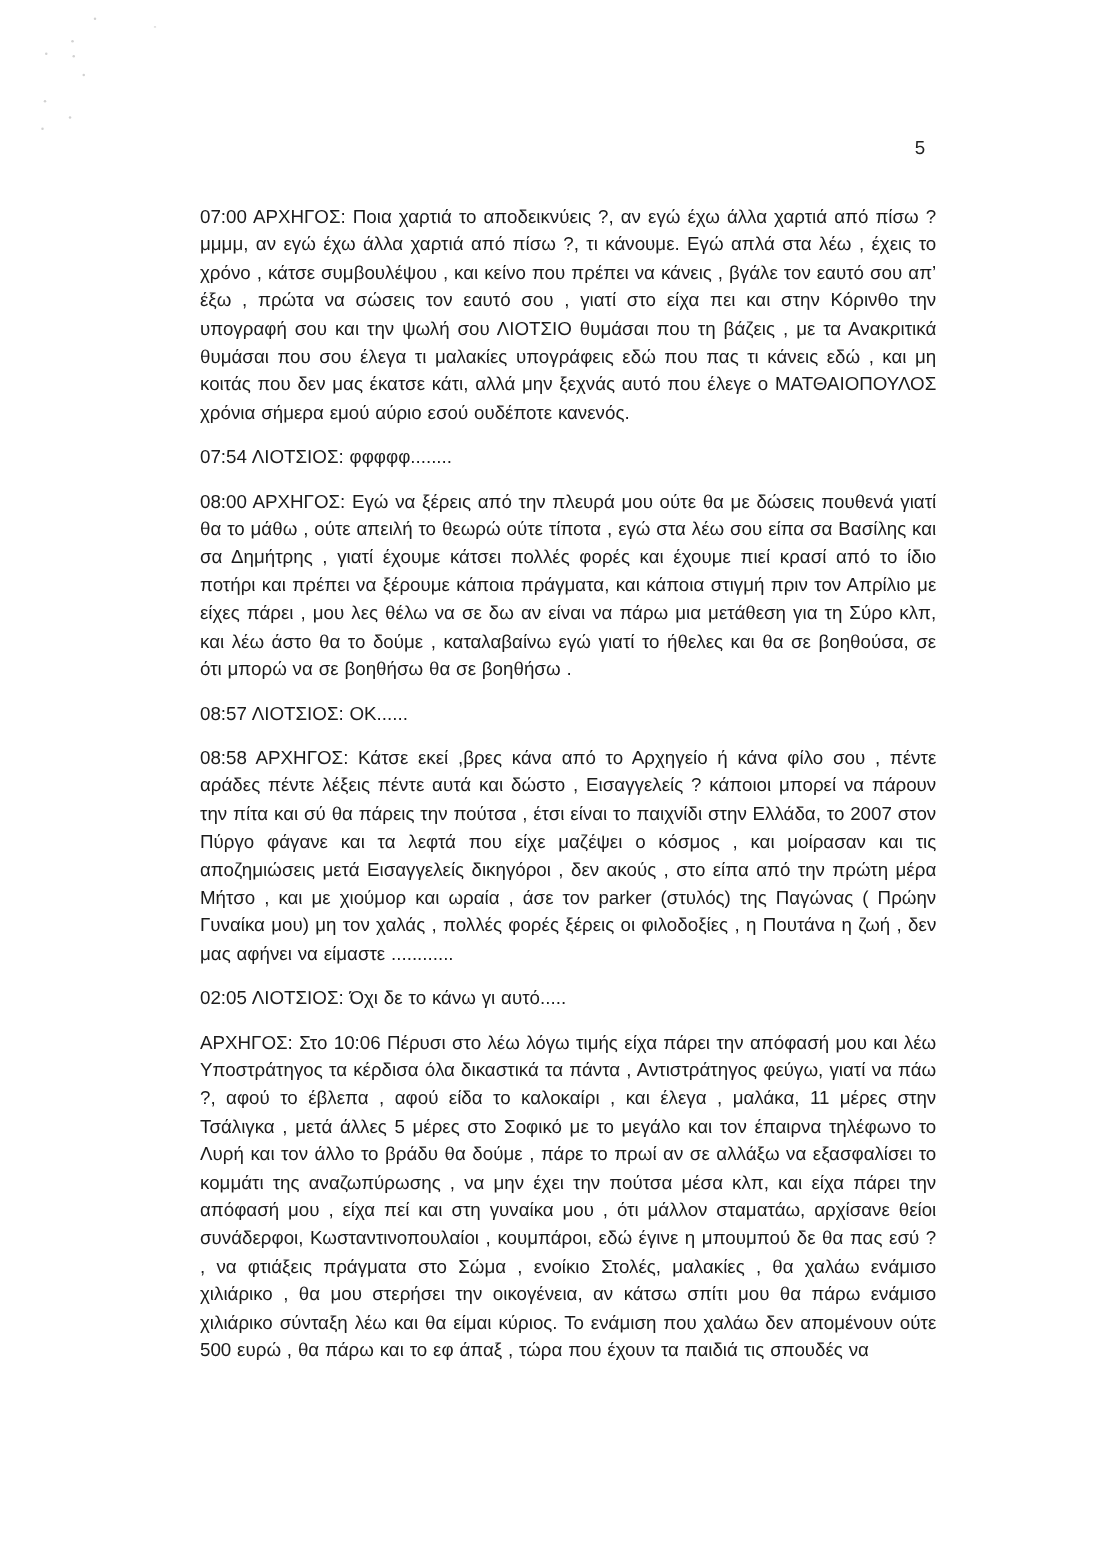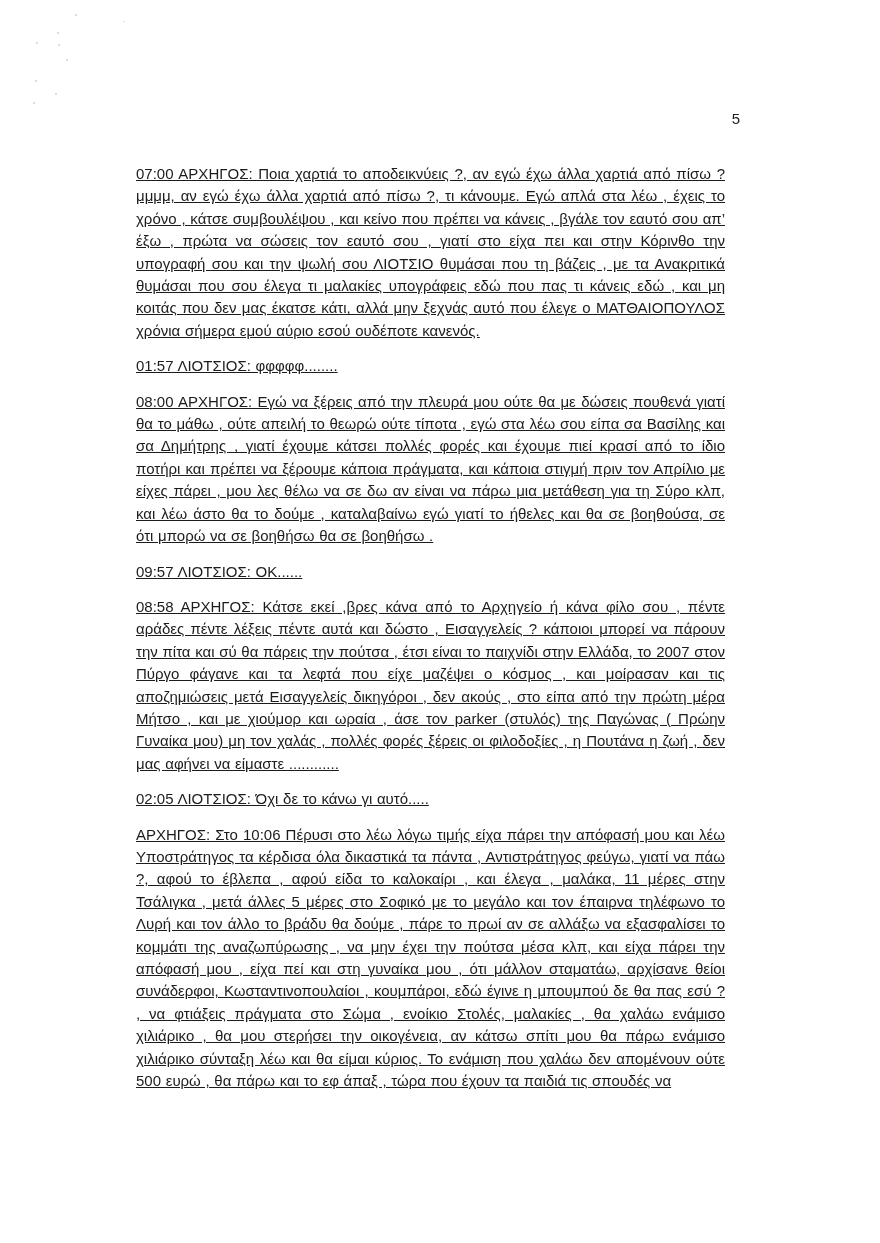--- a/index.html
+++ b/index.html
@@ -21,23 +21,22 @@
     top: 110px;
     left: 724px;
     width: 24px;
     text-align: center;
     font-size: 15px;
     color: #222222;
   }
   .text-block {
     position: absolute;
     top: 163px;
-    left: 136px;
+    left: 160px;
     width: 589px;
-    text-decoration: underline;
   }
   .text-block p {
     margin: 0 0 13px 0;
     font-size: 15px;
     line-height: 22.4px;
     text-align: justify;
     letter-spacing: 0px;
     word-spacing: 0.5px;
     color: #1c1c1c;
   }
@@ -61,21 +60,21 @@
   <span class="speck" style="left:66px;  top:59px;  width:2px; height:2px;"></span>
   <span class="speck" style="left:35px;  top:80px;  width:2px; height:2px;"></span>
   <span class="speck" style="left:55px;  top:93px;  width:2px; height:2px;"></span>
   <span class="speck" style="left:33px;  top:102px; width:2px; height:2px;"></span>
   <span class="speck" style="left:123px; top:21px;  width:2px; height:1px;"></span>
 
   <div class="page-number">5</div>
 
   <div class="text-block">
     <p>07:00 ΑΡΧΗΓΟΣ:  Ποια χαρτιά το αποδεικνύεις ?, αν εγώ έχω άλλα χαρτιά από πίσω ? μμμμ, αν εγώ έχω άλλα χαρτιά από πίσω ?, τι κάνουμε. Εγώ απλά στα λέω , έχεις το χρόνο , κάτσε συμβουλέψου , και κείνο που πρέπει να κάνεις , βγάλε τον εαυτό σου απ’ έξω , πρώτα να σώσεις τον εαυτό σου , γιατί στο είχα πει και στην Κόρινθο την υπογραφή σου και την ψωλή σου ΛΙΟΤΣΙΟ θυμάσαι που τη βάζεις , με τα Ανακριτικά θυμάσαι που σου έλεγα τι μαλακίες υπογράφεις εδώ που πας τι κάνεις εδώ , και μη κοιτάς που δεν μας έκατσε κάτι, αλλά μην ξεχνάς αυτό που έλεγε ο ΜΑΤΘΑΙΟΠΟΥΛΟΣ χρόνια σήμερα εμού αύριο εσού ουδέποτε κανενός.</p>
-    <p>01:57 ΛΙΟΤΣΙΟΣ:  φφφφφ........</p>
+    <p>07:54 ΛΙΟΤΣΙΟΣ:  φφφφφ........</p>
     <p>08:00 ΑΡΧΗΓΟΣ: Εγώ να ξέρεις από την πλευρά μου ούτε θα με δώσεις πουθενά γιατί θα το μάθω , ούτε  απειλή το θεωρώ ούτε τίποτα , εγώ στα λέω σου είπα σα Βασίλης και σα Δημήτρης , γιατί έχουμε κάτσει πολλές φορές και έχουμε πιεί κρασί από το ίδιο ποτήρι και πρέπει να ξέρουμε κάποια πράγματα, και κάποια στιγμή πριν τον Απρίλιο με είχες πάρει , μου λες θέλω να σε δω αν είναι να πάρω μια μετάθεση για τη Σύρο κλπ, και λέω άστο θα το δούμε , καταλαβαίνω εγώ γιατί το ήθελες και θα σε βοηθούσα, σε ότι μπορώ να σε βοηθήσω θα σε βοηθήσω .</p>
-    <p>09:57 ΛΙΟΤΣΙΟΣ: ΟΚ......</p>
+    <p>08:57 ΛΙΟΤΣΙΟΣ: ΟΚ......</p>
     <p>08:58  ΑΡΧΗΓΟΣ: Κάτσε εκεί ,βρες κάνα  από  το  Αρχηγείο  ή  κάνα  φίλο  σου , πέντε αράδες πέντε λέξεις πέντε αυτά και δώστο , Εισαγγελείς ? κάποιοι μπορεί να πάρουν την πίτα και σύ θα πάρεις την πούτσα , έτσι είναι το παιχνίδι στην Ελλάδα, το 2007 στον Πύργο φάγανε και τα λεφτά που είχε μαζέψει ο κόσμος , και μοίρασαν και τις αποζημιώσεις μετά Εισαγγελείς δικηγόροι , δεν ακούς , στο είπα από την πρώτη μέρα Μήτσο , και με χιούμορ και ωραία , άσε τον parker (στυλός) της Παγώνας ( Πρώην Γυναίκα μου) μη τον χαλάς , πολλές φορές ξέρεις οι φιλοδοξίες , η Πουτάνα η ζωή , δεν μας αφήνει να είμαστε ............</p>
     <p>02:05 ΛΙΟΤΣΙΟΣ: Όχι δε το κάνω γι αυτό.....</p>
     <p>ΑΡΧΗΓΟΣ: Στο 10:06 Πέρυσι στο λέω λόγω τιμής είχα πάρει την απόφασή μου και λέω Υποστράτηγος  τα κέρδισα όλα δικαστικά τα πάντα , Αντιστράτηγος φεύγω, γιατί να πάω ?, αφού το έβλεπα , αφού είδα το καλοκαίρι , και έλεγα , μαλάκα, 11 μέρες στην Τσάλιγκα , μετά άλλες 5 μέρες  στο Σοφικό με το μεγάλο και τον έπαιρνα τηλέφωνο το Λυρή και τον άλλο το βράδυ θα δούμε , πάρε το πρωί αν σε αλλάξω να εξασφαλίσει το κομμάτι της αναζωπύρωσης , να μην έχει την πούτσα μέσα κλπ, και είχα πάρει την απόφασή μου , είχα πεί και στη γυναίκα μου , ότι μάλλον σταματάω, αρχίσανε θείοι συνάδερφοι, Κωσταντινοπουλαίοι , κουμπάροι, εδώ έγινε η μπουμπού δε θα πας εσύ ? , να φτιάξεις πράγματα στο Σώμα , ενοίκιο Στολές, μαλακίες , θα χαλάω ενάμισο χιλιάρικο , θα μου στερήσει την οικογένεια, αν κάτσω σπίτι μου θα πάρω ενάμισο χιλιάρικο σύνταξη λέω και θα είμαι κύριος. Το ενάμιση που χαλάω δεν απομένουν ούτε 500 ευρώ , θα πάρω και το εφ άπαξ , τώρα που έχουν τα παιδιά τις  σπουδές να</p>
   </div>
 
 </div>
 
 </body></html>

